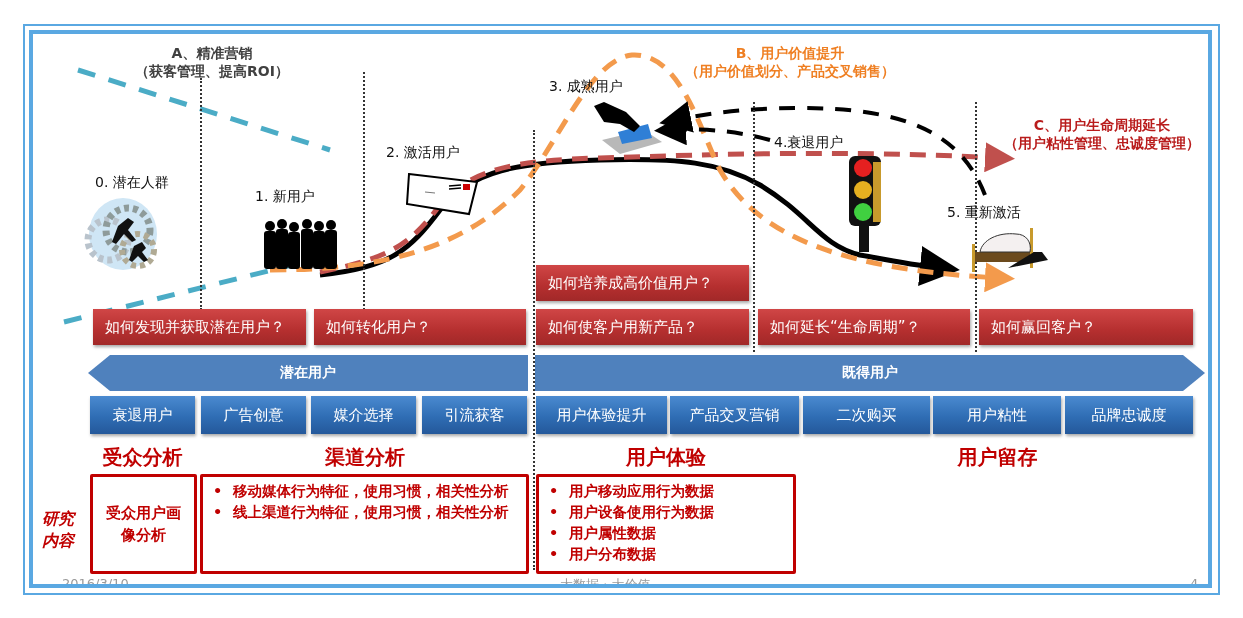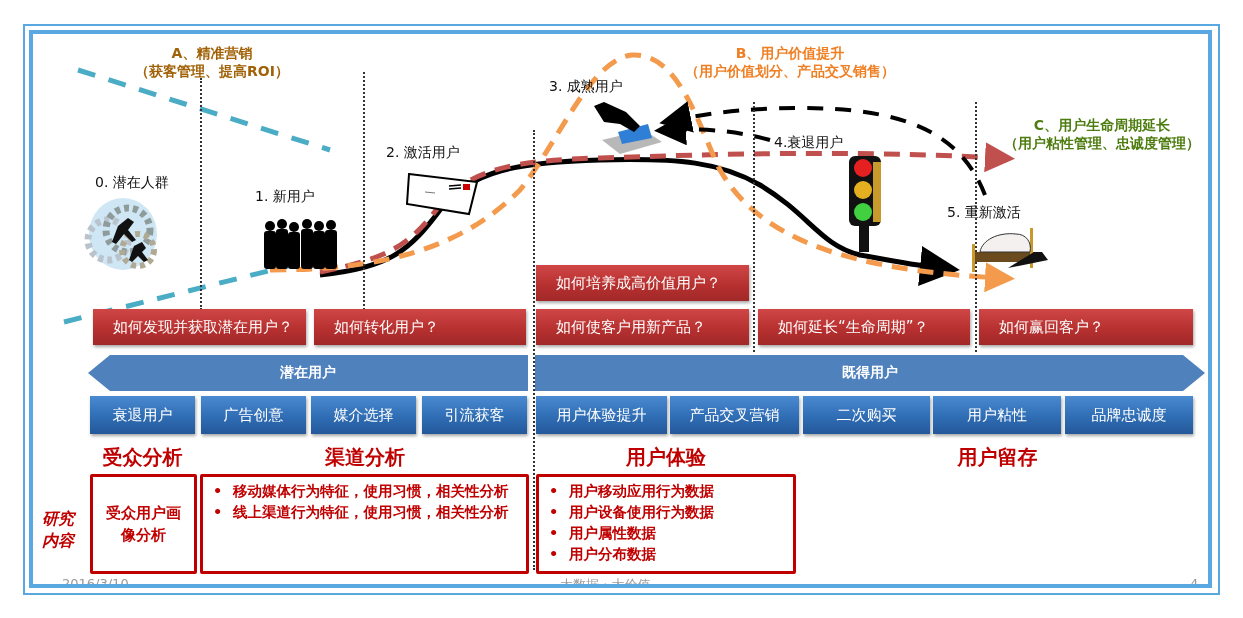--- a/index.html
+++ b/index.html
@@ -7,31 +7,31 @@
   body { position: relative; font-family: "DejaVu Sans", "Liberation Sans", sans-serif; }
 
   .frame-outer { position: absolute; left: 23px; top: 24px; width: 1197px; height: 571px; border: 2px solid #5aa8e2; }
   .frame-inner { position: absolute; left: 29px; top: 30px; width: 1183px; height: 558px; border: 4px solid #5aa8e2; }
 
   .canvas { position: absolute; left: 0; top: 0; width: 1243px; height: 618px; }
   svg.curves { position: absolute; left: 0; top: 0; }
 
   .abs { position: absolute; }
   .sec-title { font-weight: bold; font-size: 14px; text-align: center; line-height: 18px; white-space: nowrap; }
-  .sec-a { color: #a16207; }
+  .sec-a { color: #404040; }
   .sec-b { color: #ef7f22; }
-  .sec-c { color: #4d7c0f; }
+  .sec-c { color: #b91c1c; }
 
   .stage-label { font-weight: normal; font-size: 14px; color: #111; white-space: nowrap; }
 
   .vline { position: absolute; width: 0; border-left: 2px dotted #333; }
 
   .qbox {
     position: absolute; height: 36px; color: #fff; font-size: 15px; line-height: 36px;
-    padding-left: 20px; white-space: nowrap; overflow: hidden;
+    padding-left: 12px; white-space: nowrap; overflow: hidden;
     background: linear-gradient(#d04646, #b52f2f 60%, #a12828);
     box-shadow: 1px 2px 3px rgba(0,0,0,0.35);
   }
 
   .band {
     position: absolute; height: 36px; color: #fff; font-weight: bold; font-size: 14px;
     display: flex; align-items: center; justify-content: center;
     background: #4f81bd;
   }
   .band-left { clip-path: polygon(22px 0, 100% 0, 100% 100%, 22px 100%, 0 50%); }

